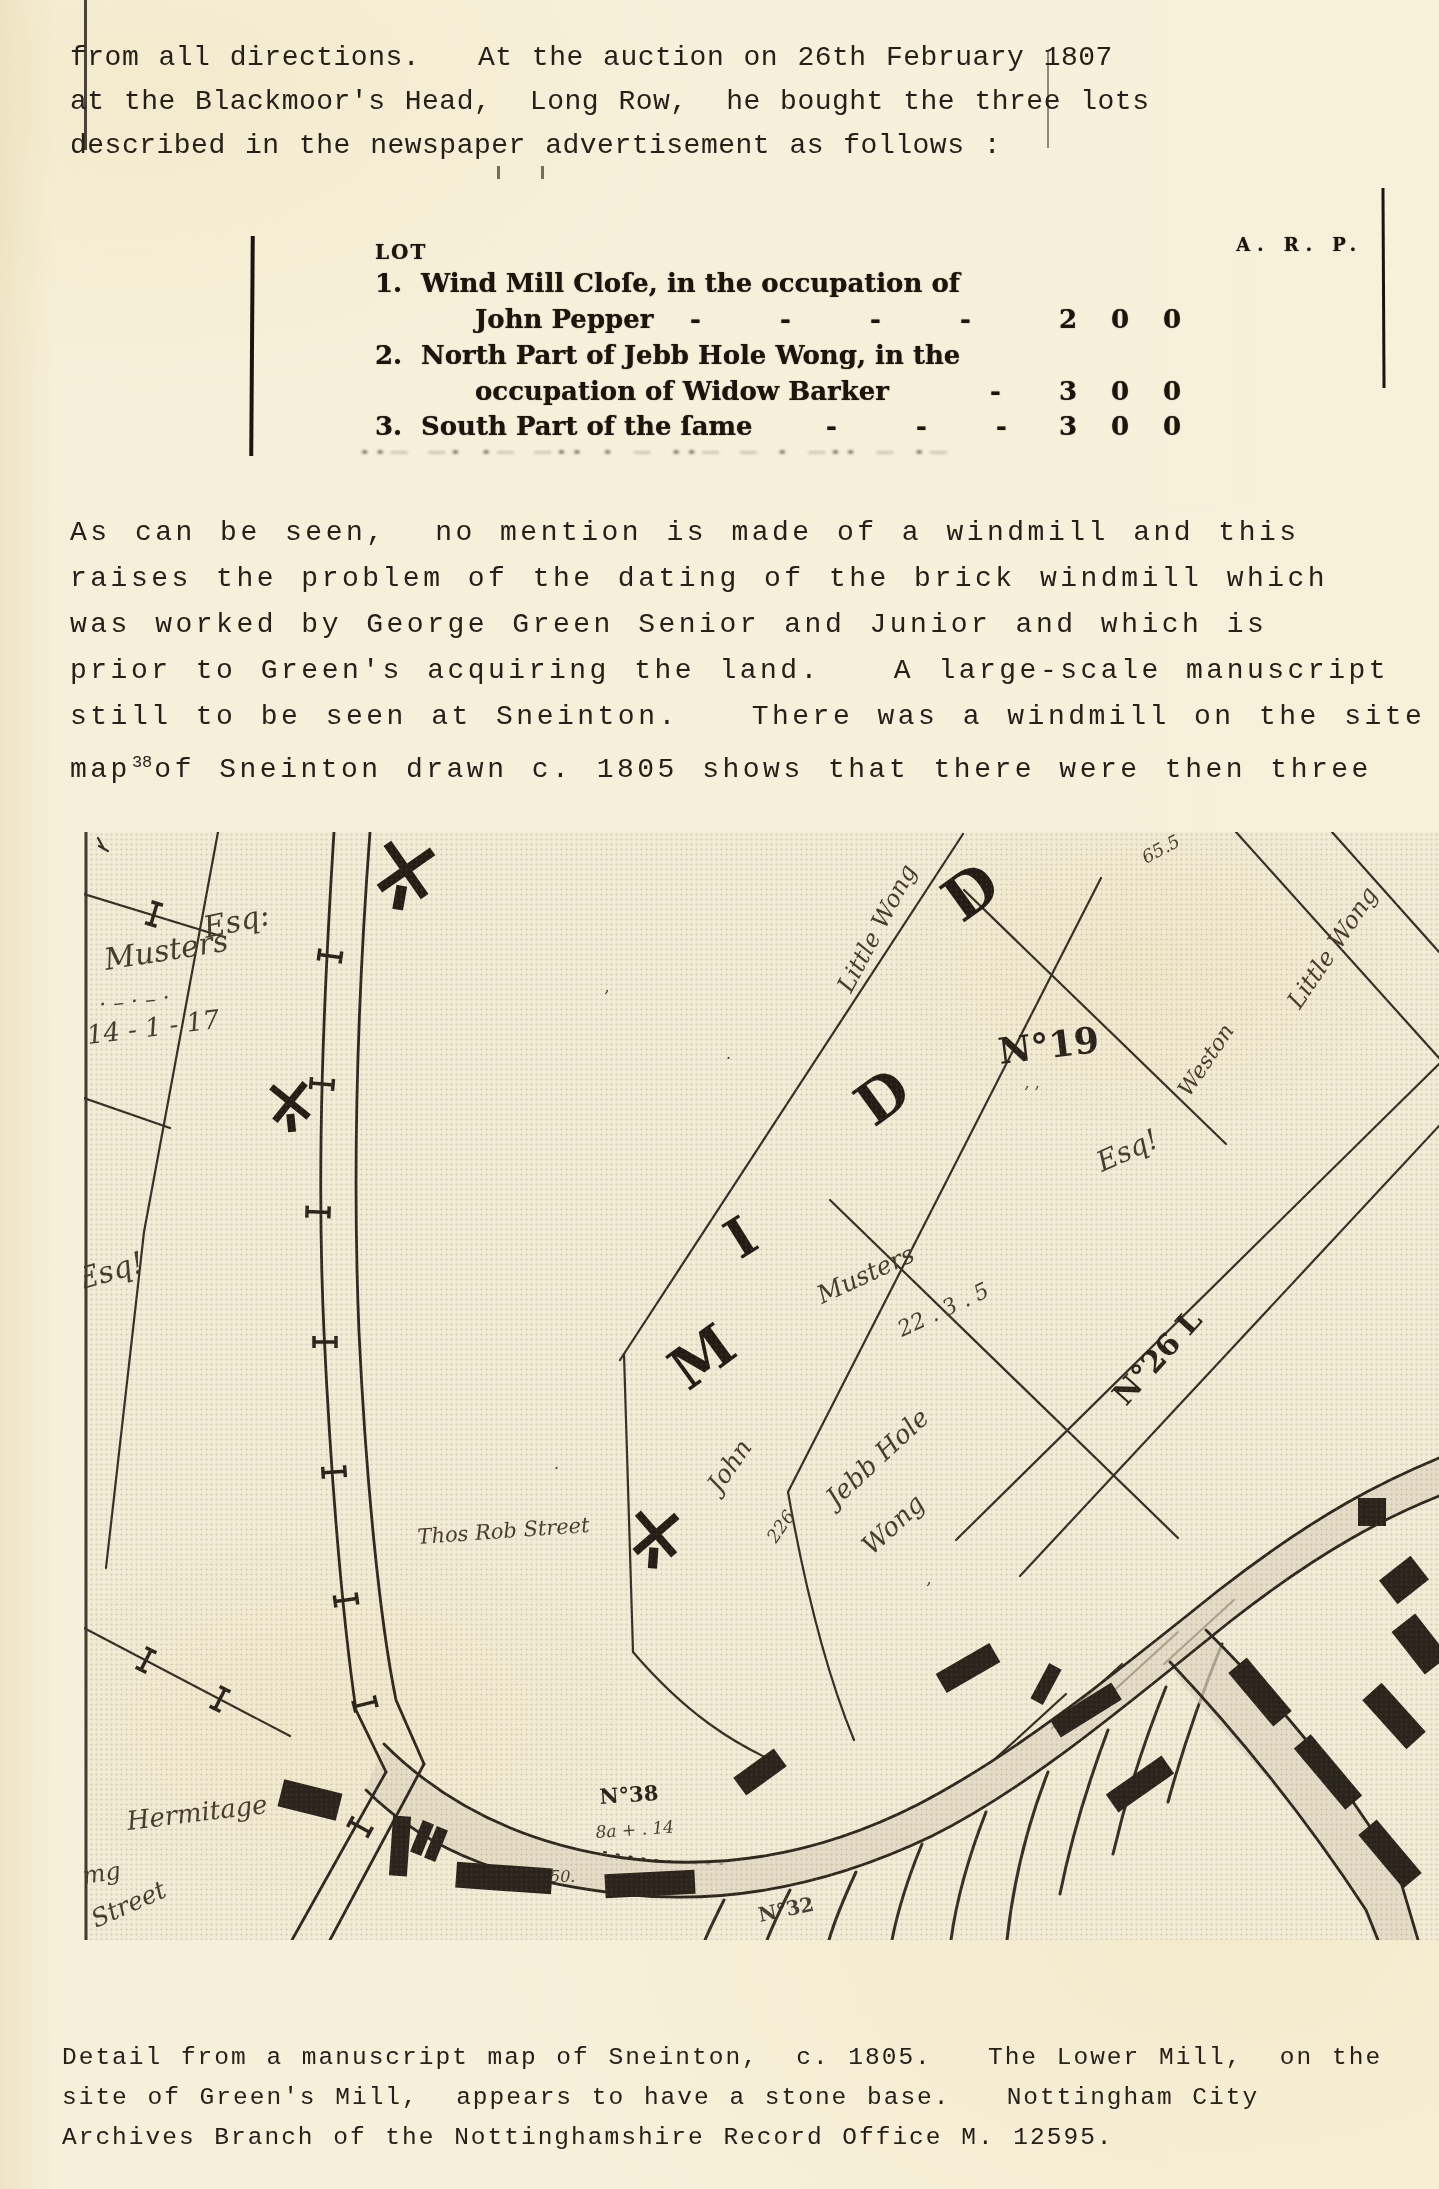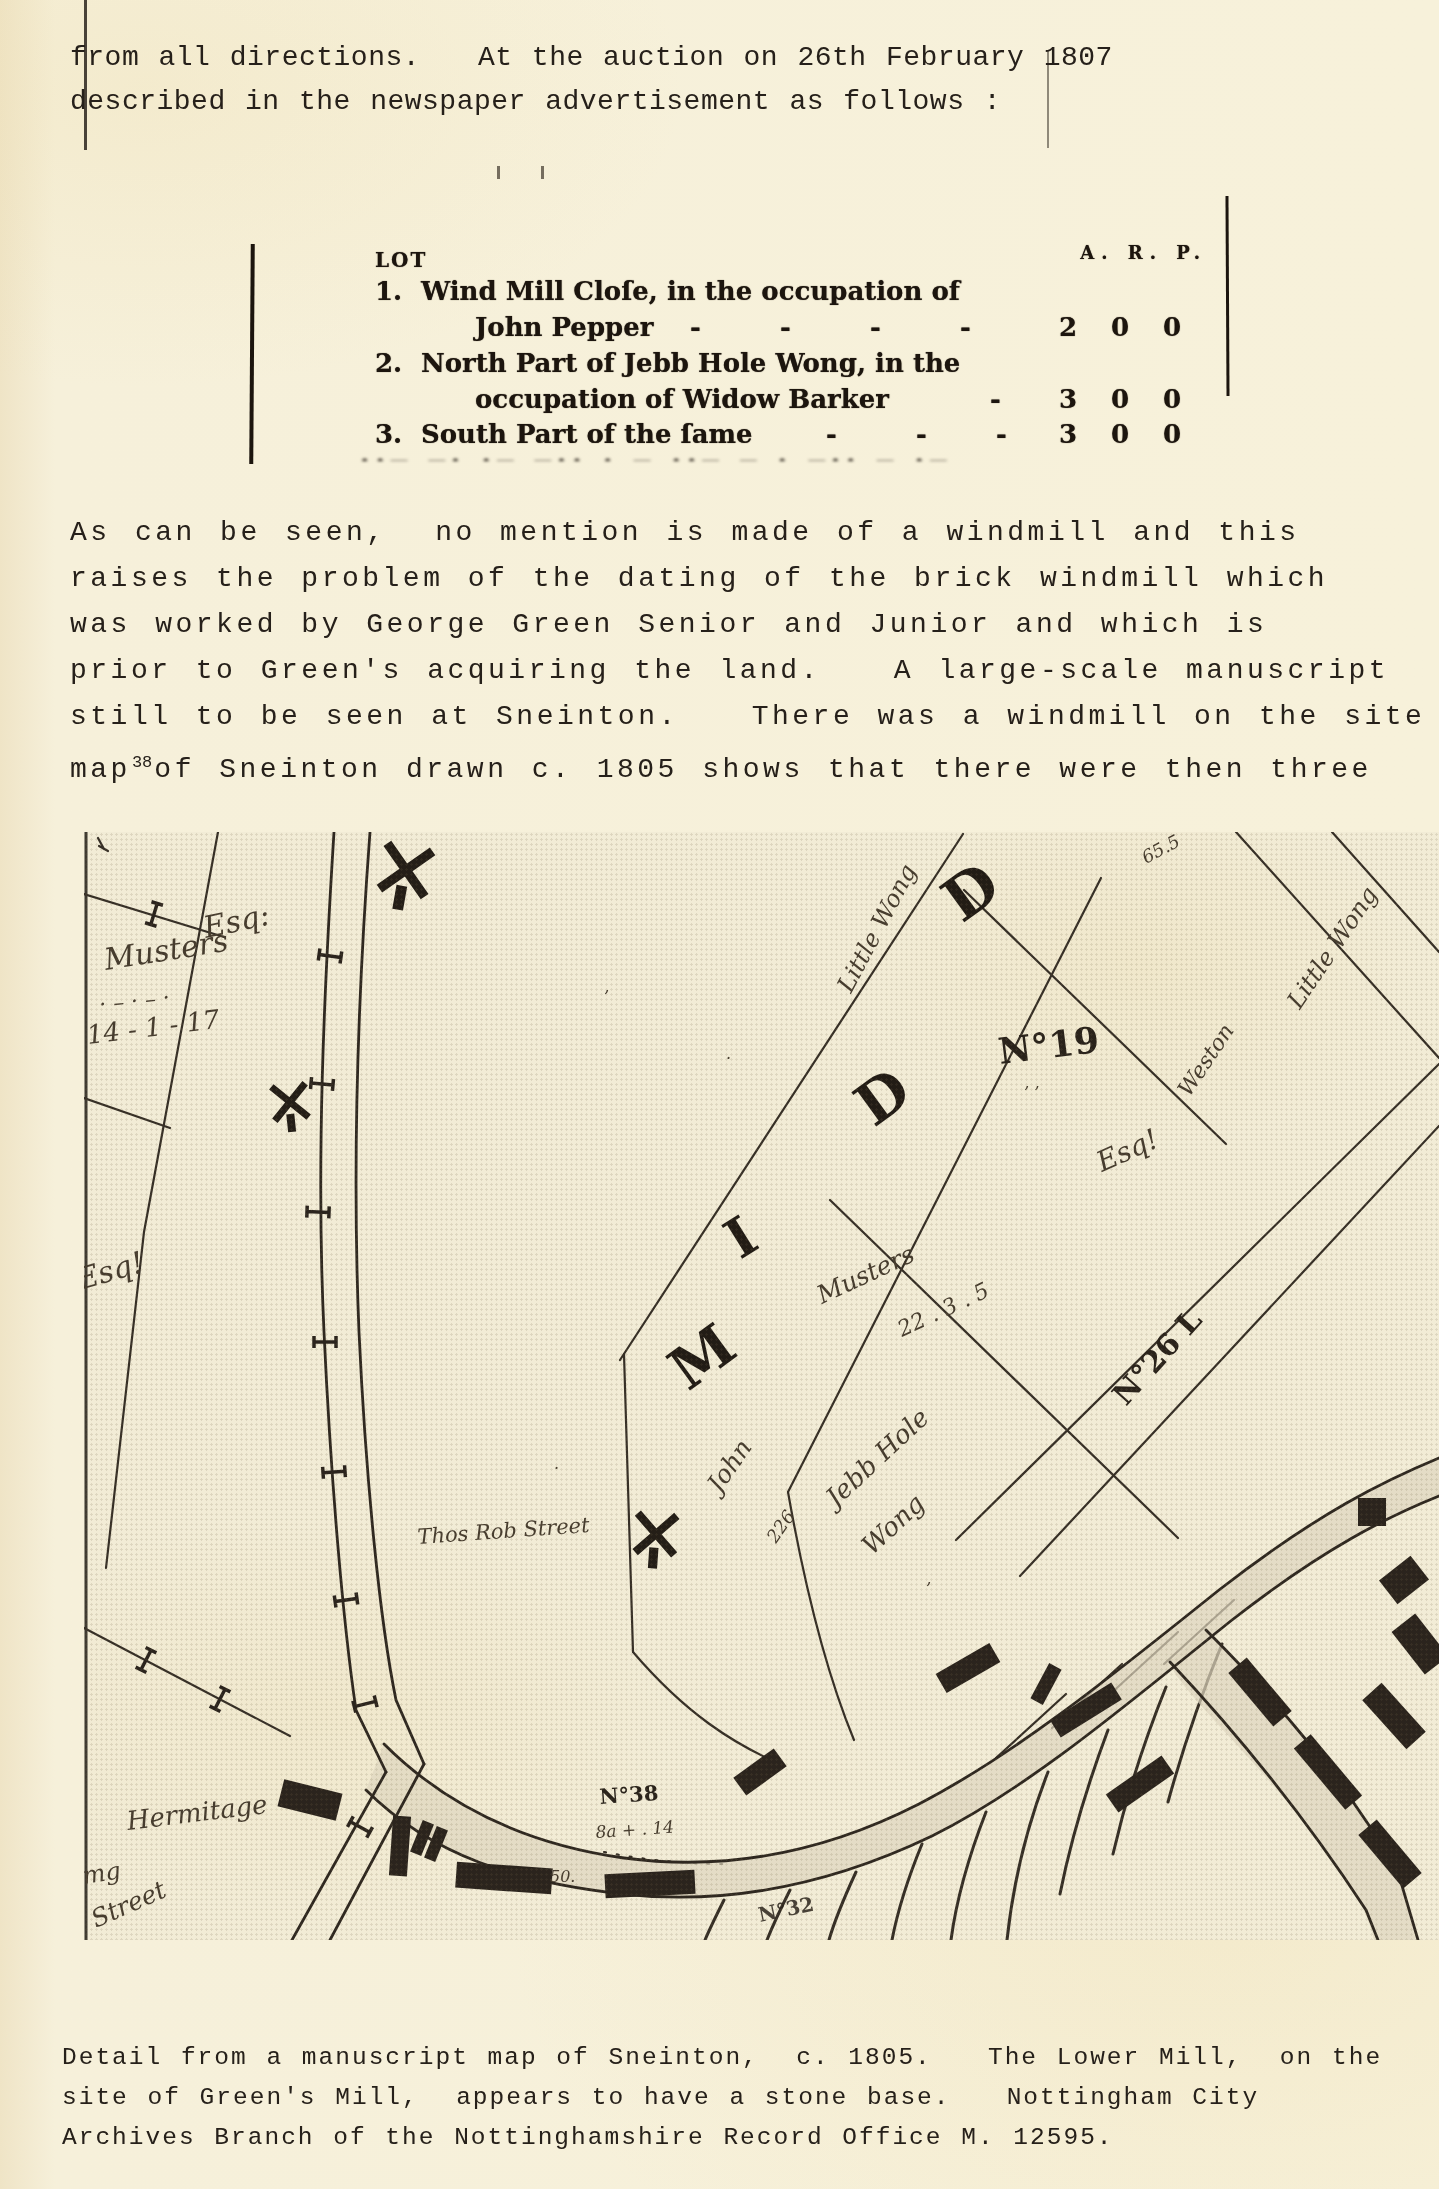--- a/index.html
+++ b/index.html
@@ -16,21 +16,21 @@
     color:#26201a;
   }
   .tline{white-space:pre;}
   
   .para{position:absolute;}
   .para1{left:70px;top:36px;font-size:28px;line-height:44px;letter-spacing:.5px;word-spacing:2px;}
   .para2{left:70px;top:510px;font-size:28px;line-height:46px;letter-spacing:3.5px;word-spacing:4px;}
   .para sup{font-size:17px;letter-spacing:0;vertical-align:10px;margin:0 2px 0 1px;}
   
   .advert{
-    position:absolute;left:250px;top:240px;width:979px;height:224px;
+    position:absolute;left:250px;top:232px;width:1135px;height:224px;
     font-family:"DejaVu Serif",serif;font-weight:700;font-size:26px;color:#1c150e;
     text-shadow:0 0 1px rgba(28,18,8,.75);
   }
   .ad-rule-l{position:absolute;left:0;top:4px;bottom:0;width:4px;background:#1c150e;transform:rotate(.4deg);}
   .ad-rule-r{position:absolute;right:0;top:-44px;height:200px;width:3px;background:#1c150e;transform:rotate(-.3deg);}
   .ad-lot{position:absolute;left:125px;top:8px;font-size:20px;letter-spacing:2px;}
   .ad-arp{position:absolute;right:22px;top:2px;font-size:18px;letter-spacing:7px;}
   .ad-row{position:absolute;left:125px;white-space:pre;}
   .ad-row.indent{left:225px;}
   .ad-num{display:inline-block;width:46px;}
@@ -77,20 +77,21 @@
 </head>
 <body>
 
 <div class="page">
 
   <div class="artifact-v1"></div>
   <div class="artifact-v2"></div>
 
   <div class="para para1">
     <div class="tline">from all directions.   At the auction on 26th February 1807</div>
+    <div class="tline">at the Blackmoor's Head,  Long Row,  he bought the three lots</div>
     <div class="tline">described in the newspaper advertisement as follows :</div>
   </div>
 
   <div class="ad-mark" style="left:497px;top:166px;"></div>
   <div class="ad-mark" style="left:541px;top:166px;"></div>
 
   <div class="advert">
     <div class="ad-rule-l"></div>
     <div class="ad-rule-r"></div>
     <div class="ad-lot">LOT</div>

